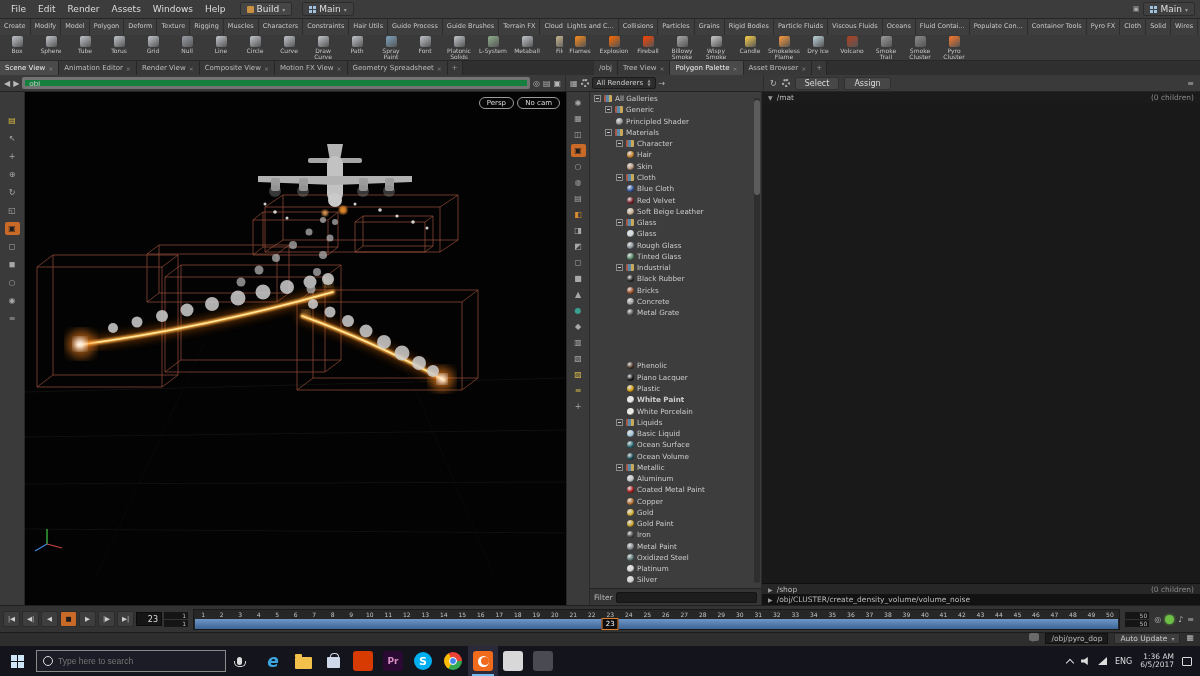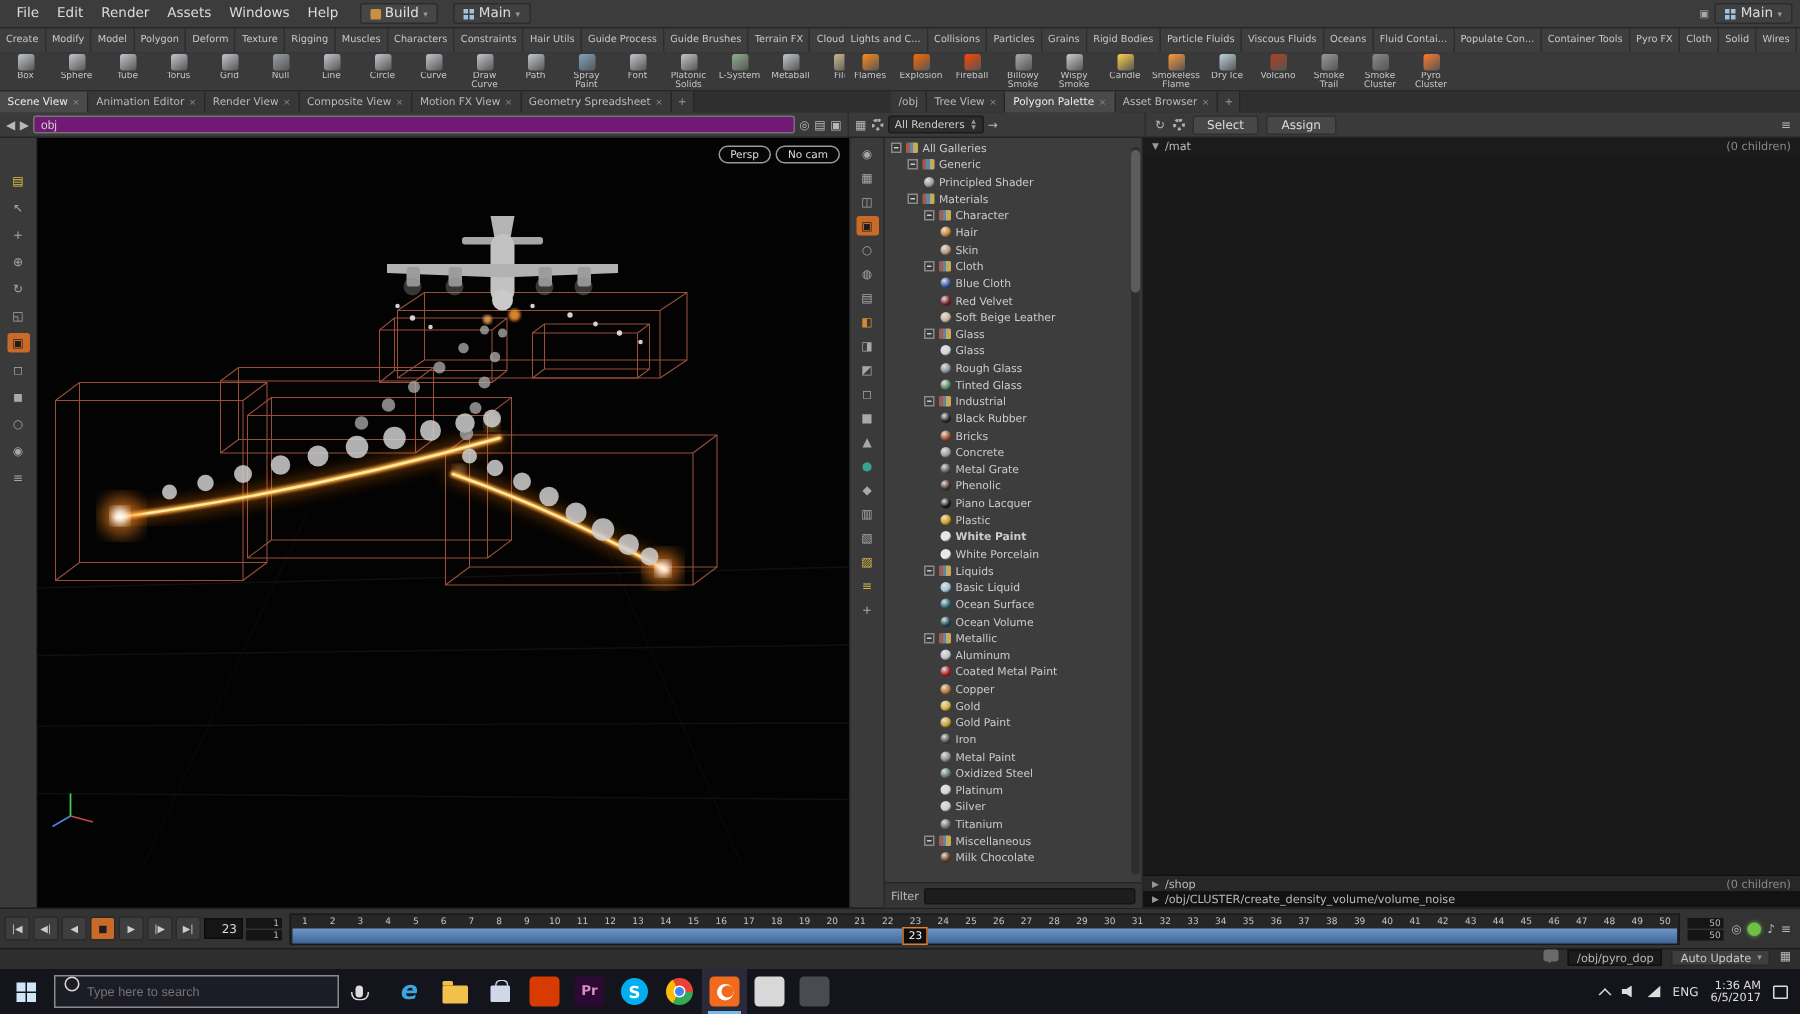--- a/index.html
+++ b/index.html
@@ -43,21 +43,21 @@
 .ptabs-left{display:flex}
 .ptabs-right{position:absolute;left:594px;top:0;height:100%;display:flex}
 .ptab.add{padding:0 4px;color:#999}
 
 
 .pathbar{height:17px;background:#3a3a3a;border-bottom:1px solid #242424;display:flex;align-items:center;flex:0 0 auto}
 .pb-left{width:565px;display:flex;align-items:center;gap:3px;padding:0 4px}
 .pb-mid{width:198px;display:flex;align-items:center;gap:3px;padding:0 4px;border-left:1px solid #2c2c2c;height:100%}
 .pb-right{flex:1;display:flex;align-items:center;gap:5px;padding:0 6px;border-left:1px solid #2c2c2c;height:100%}
 .pb-icon{font-size:8px;color:#b8b8b8}
-.path-input{flex:1;height:12px;background:#701a75;border:1px solid #737373;border-radius:2px;color:#ccc;font-size:8px;padding:0 4px;outline:none}
+.path-input{flex:1;height:12px;background:#15803d;border:3px solid #737373;border-radius:2px;color:#ccc;font-size:8px;padding:0 4px;outline:none}
 .combo{display:flex;align-items:center;gap:3px;height:12px;background:#2c2c2c;border:1px solid #1c1c1c;border-radius:2px;padding:0 4px;font-size:7px;color:#ccc;min-width:64px}
 .combo .updn{display:flex;flex-direction:column;font-size:4px;line-height:4px;color:#999;margin-left:auto}
 .btn{height:13px;background:#474747;border:1px solid #303030;border-radius:2px;color:#ddd;font-size:8px;padding:0 9px;display:flex;align-items:center}
 .gear{width:8px;height:8px;border-radius:50%;border:2px dotted #b0b0b0}
 
 
 .main{flex:1;display:flex;min-height:0}
 .left-strip{width:25px;background:#3a3a3a;border-right:1px solid #282828;display:flex;flex-direction:column;align-items:center;padding-top:22px;gap:5px;flex:0 0 25px}
 .strip-icon{width:15px;height:13px;display:flex;align-items:center;justify-content:center;font-size:8px;color:#a8a8a8;border-radius:2px;flex:0 0 auto}
 .strip-icon.hl{background:#c96a28;color:#1d1d1d}
@@ -119,21 +119,21 @@
 .bubble{width:10px;height:8px;background:#6a6a6a;border-radius:2px;position:relative}
 .bubble::after{content:"";position:absolute;left:2px;bottom:-3px;border:2px solid transparent;border-top-color:#6a6a6a}
 .context-box{background:#1b1b1b;border:1px solid #101010;padding:0 5px;height:11px;display:flex;align-items:center;color:#bbb}
 .update-combo{background:#3e3e3e;border:1px solid #282828;height:11px;display:flex;align-items:center;gap:4px;padding:0 5px;color:#ccc}
 
 
 .taskbar{height:30px;background:#14141d;display:flex;align-items:center;flex:0 0 auto}
 .tb-start{width:34px;height:30px;display:flex;align-items:center;justify-content:center}
 .win-logo{display:grid;grid-template-columns:6px 6px;grid-template-rows:6px 6px;gap:1px}
 .win-logo span{background:#cfe6f8}
-.search-box{width:190px;height:22px;background:#1c1c27;border:1px solid #8a8a8a;display:flex;gap:5px;padding:0 6px;margin-left:2px}
+.search-box{width:190px;height:22px;background:#1c1c27;border:1px solid #8a8a8a;display:flex;align-items:center;gap:5px;padding:0 6px;margin-left:2px}
 .search-ring{width:10px;height:10px;border:1.5px solid #ddd;border-radius:50%;flex:0 0 auto}
 .search-box input{flex:1;background:transparent;border:none;color:#b8b8b8;font-size:8.5px;outline:none;min-width:0}
 .mic-btn{width:26px;height:30px;display:flex;align-items:center;justify-content:center}
 .mic{width:5px;height:8px;background:#ddd;border-radius:2.5px;position:relative}
 .mic::after{content:"";position:absolute;left:-2.5px;top:4px;width:10px;height:5px;border:1px solid #ddd;border-top:none;border-radius:0 0 5px 5px}
 .tb-apps{display:flex;margin-left:6px}
 .tb-icon-btn{width:30px;height:30px;display:flex;align-items:center;justify-content:center;position:relative}
 .tb-icon-btn.active{background:#2a2a3a}
 .tb-icon-btn.active::after{content:"";position:absolute;bottom:0;left:4px;right:4px;height:2px;background:#76b9ed}
 .tile{width:20px;height:20px;border-radius:3px;display:flex;align-items:center;justify-content:center;font-size:9px;font-weight:bold;color:#fff}
@@ -685,21 +685,21 @@
             <span>Bricks</span>
           </div>
           <div class="tree-row" style="padding-left: 37px;">
             <span class="sphere" style="background: radial-gradient(circle at 35% 30%, rgba(255, 255, 255, 0.85), rgb(158, 158, 158) 55%, rgb(0, 0, 0));"></span>
             <span>Concrete</span>
           </div>
           <div class="tree-row" style="padding-left: 37px;">
             <span class="sphere" style="background: radial-gradient(circle at 35% 30%, rgba(255, 255, 255, 0.85), rgb(85, 85, 85) 55%, rgb(0, 0, 0));"></span>
             <span>Metal Grate</span>
           </div>
-          <div class="tree-row" style="padding-left: 37px;">
+          <div class="tree-row" style="padding-left: 37px; margin-top: 42px;">
             <span class="sphere" style="background: radial-gradient(circle at 35% 30%, rgba(255, 255, 255, 0.85), rgb(74, 52, 40) 55%, rgb(0, 0, 0));"></span>
             <span>Phenolic</span>
           </div>
           <div class="tree-row" style="padding-left: 37px;">
             <span class="sphere" style="background: radial-gradient(circle at 35% 30%, rgba(255, 255, 255, 0.85), rgb(26, 26, 26) 55%, rgb(0, 0, 0));"></span>
             <span>Piano Lacquer</span>
           </div>
           <div class="tree-row" style="padding-left: 37px;">
             <span class="sphere" style="background: radial-gradient(circle at 35% 30%, rgba(255, 255, 255, 0.85), rgb(212, 160, 23) 55%, rgb(0, 0, 0));"></span>
             <span>Plastic</span>

